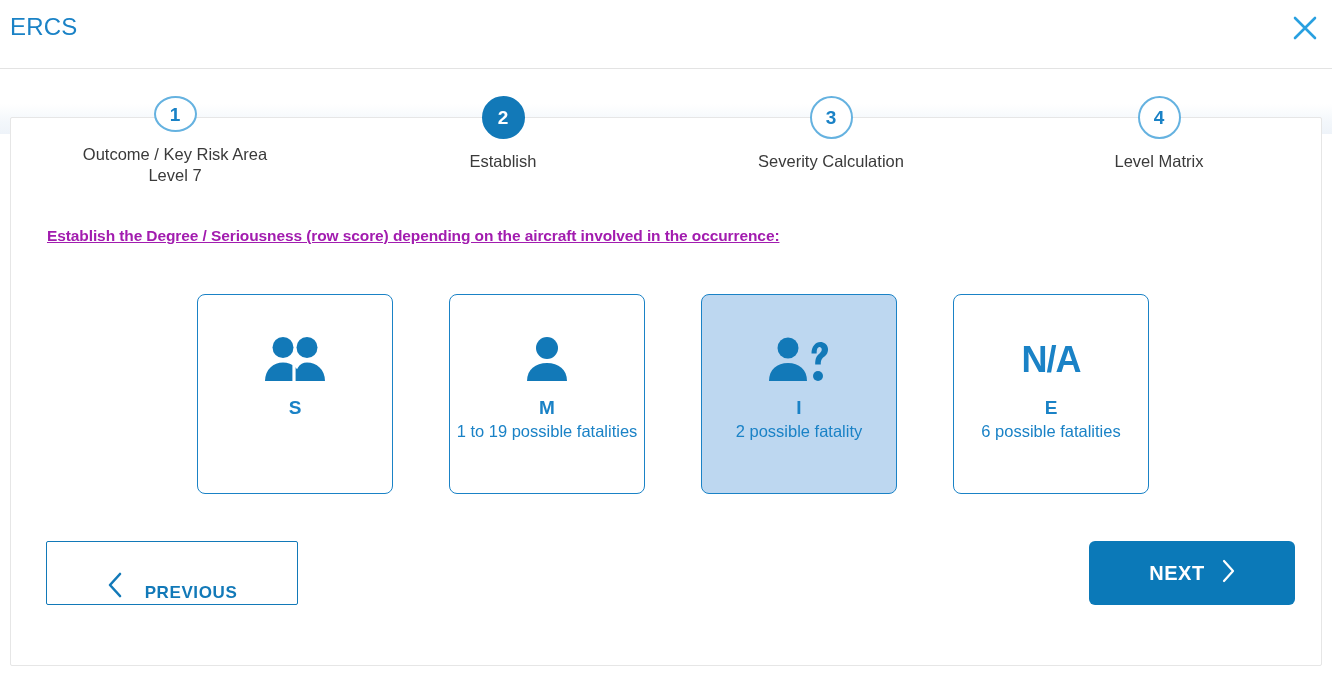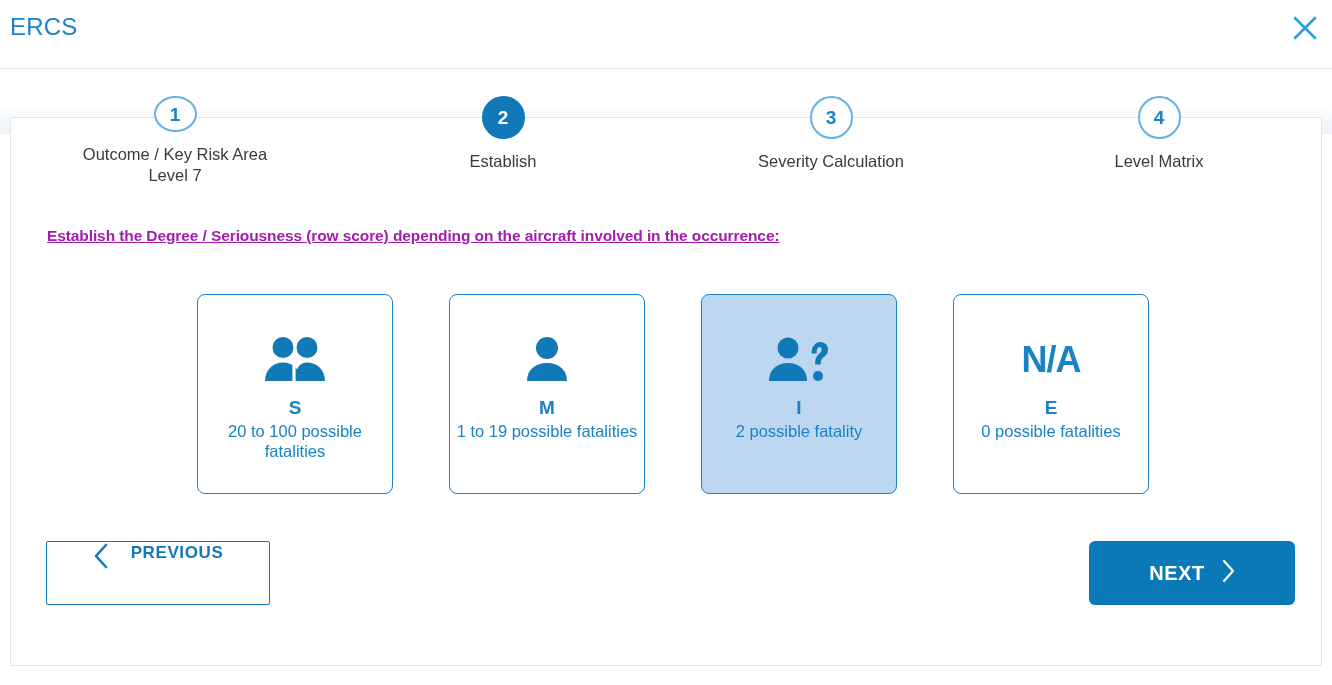--- a/index.html
+++ b/index.html
@@ -161,30 +161,30 @@
     text-align: center;
     line-height: 20px;
     width: 182px;
     font-weight: 400;
   }
 
   
   .btn-previous {
     position: absolute;
     left: 35px; top: 423px;
-    width: 224px; height: 64px;
+    width: 252px; height: 64px;
     border: 1px solid #1279b8;
     border-radius: 2px;
     background: #ffffff;
     color: #1279b8;
     font-size: 17px;
     font-weight: 700;
     letter-spacing: .6px;
     display: flex;
-    align-items: flex-start;
+    align-items: flex-end;
     justify-content: center;
     gap: 22px;
     cursor: pointer;
     font-family: "Liberation Sans", sans-serif;
   }
   .btn-next {
     position: absolute;
     right: 26px; top: 423px;
     width: 206px; height: 64px;
     border: none;
@@ -270,21 +270,20 @@
       <div class="option-icon">
         <svg width="62" height="48" viewBox="0 0 62 48" aria-hidden="true">
           <circle cx="19" cy="11.5" r="10.5" fill="#1279b8"></circle>
           <circle cx="43" cy="11.5" r="10.5" fill="#1279b8"></circle>
           <path d="M1 45 C1 33.5 9.5 26.5 19 26.5 C28.5 26.5 37 33.5 37 45 Z" fill="#1279b8"></path>
           <path d="M31 45 C31 33.5 35 26.5 43 26.5 C52.5 26.5 61 33.5 61 45 Z" fill="#1279b8"></path>
           <path d="M30 27 L30 45" stroke="#ffffff" stroke-width="3.2" fill="none"></path>
         </svg>
       </div>
       <div class="option-code">S</div>
-      <div class="option-desc">20 to 100 possible fatalities</div>
     </div>
 
     <div class="option-card">
       <div class="option-icon">
         <svg width="56" height="48" viewBox="0 0 56 48" aria-hidden="true">
           <circle cx="28" cy="12" r="11" fill="#1279b8"></circle>
           <path d="M8 45 C8 33.5 16.5 27 28 27 C39.5 27 48 33.5 48 45 Z" fill="#1279b8"></path>
         </svg>
       </div>
       <div class="option-code">M</div>
@@ -302,21 +301,21 @@
       </div>
       <div class="option-code">I</div>
       <div class="option-desc">2 possible fatality</div>
     </div>
 
     <div class="option-card">
       <div class="option-icon">
         <span class="na-text">N/A</span>
       </div>
       <div class="option-code">E</div>
-      <div class="option-desc">0 possible fatalities</div>
+      <div class="option-desc">6 possible fatalities</div>
     </div>
 
   </div>
 
   <button class="btn-previous">
     <span class="chev">
       <svg width="16" height="26" viewBox="0 0 16 26" aria-hidden="true">
         <path d="M13 2 L3 13 L13 24" stroke="#1279b8" stroke-width="2.6" fill="none" stroke-linecap="round" stroke-linejoin="round"></path>
       </svg>
     </span>

